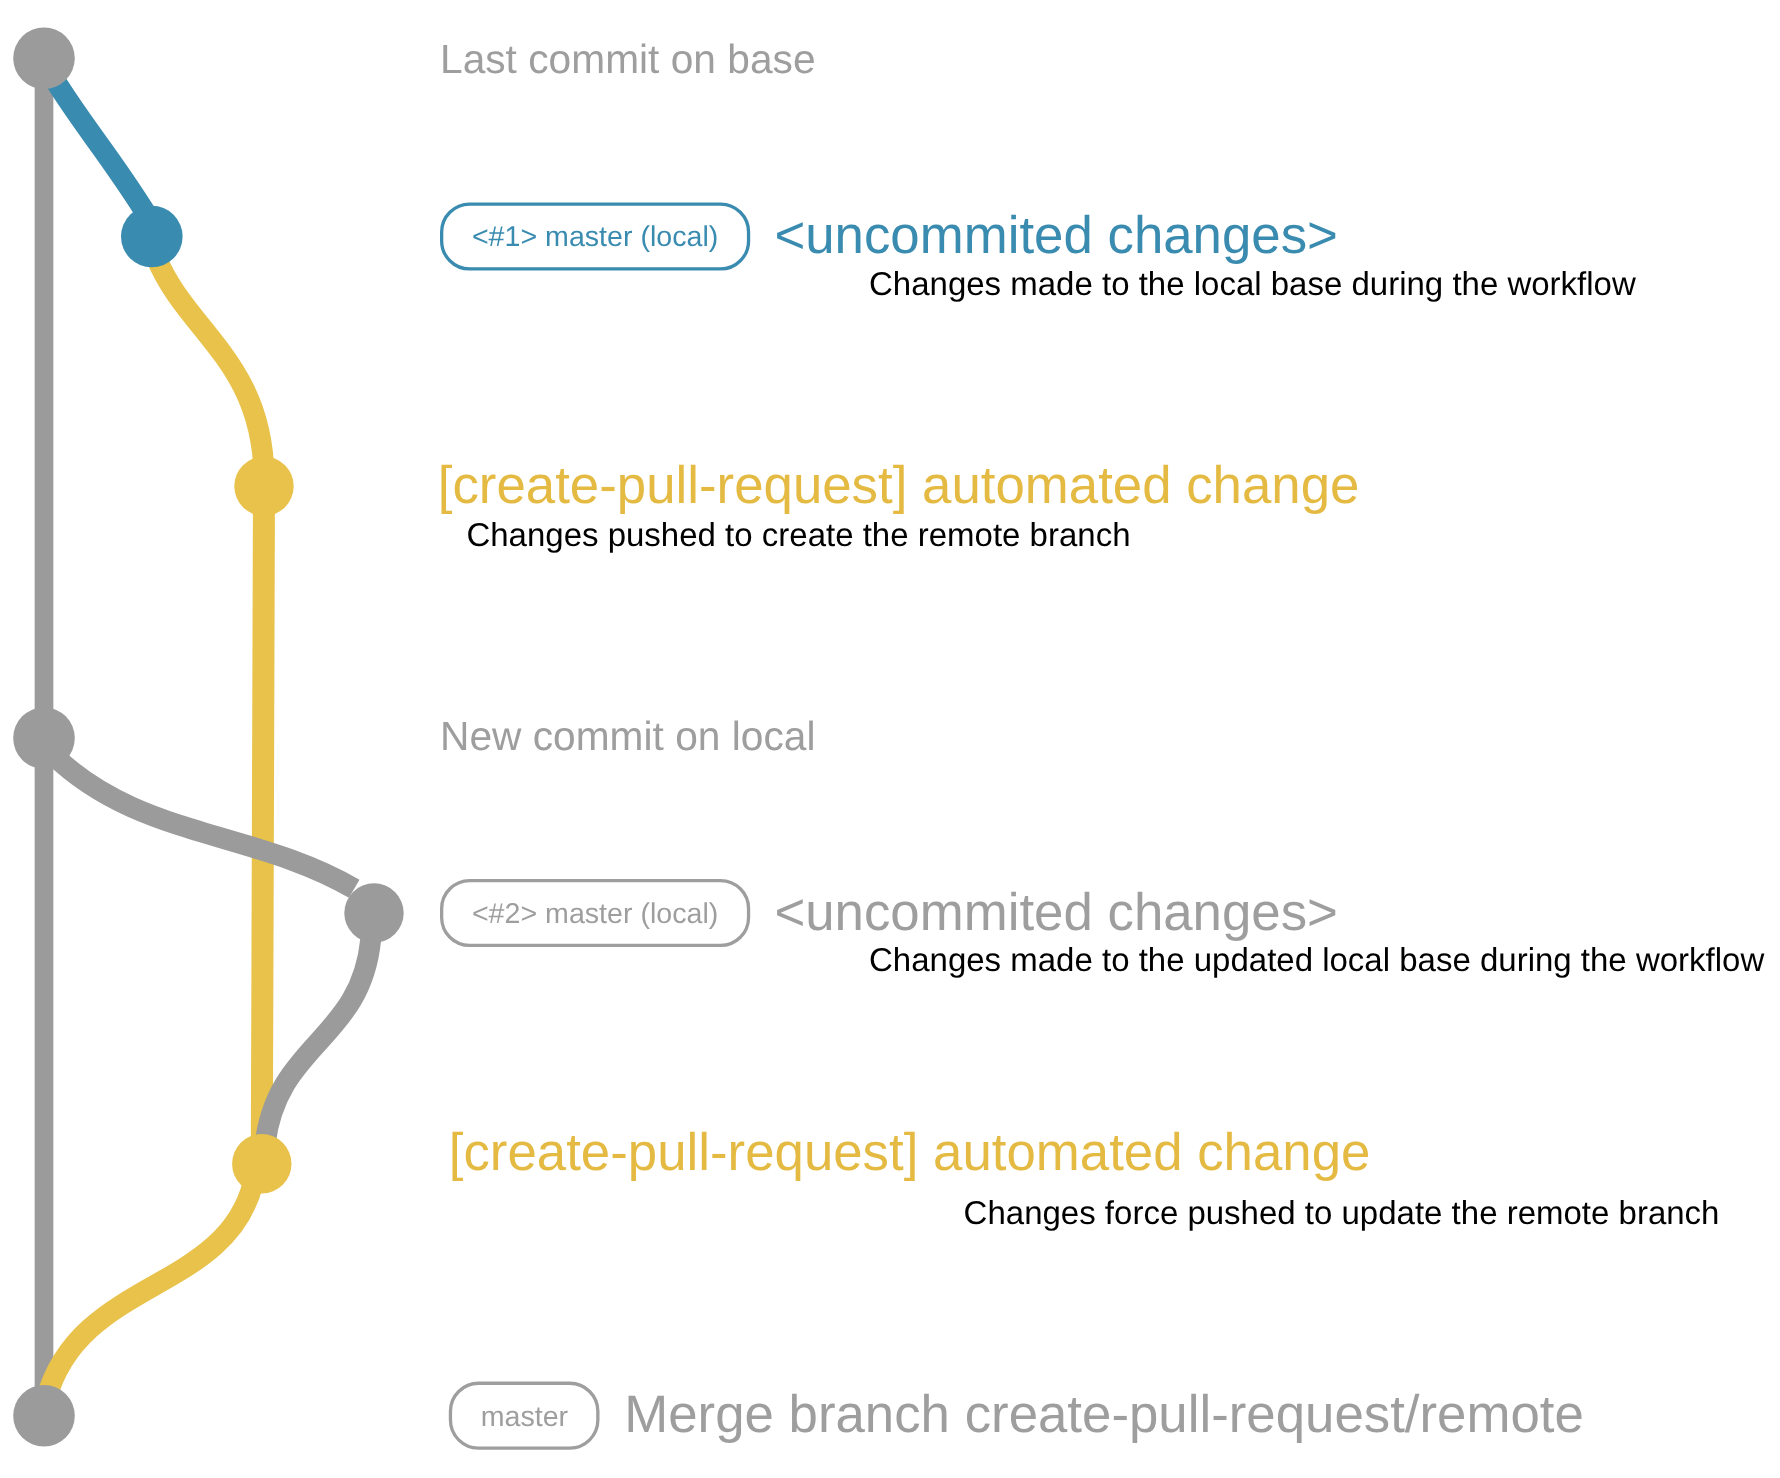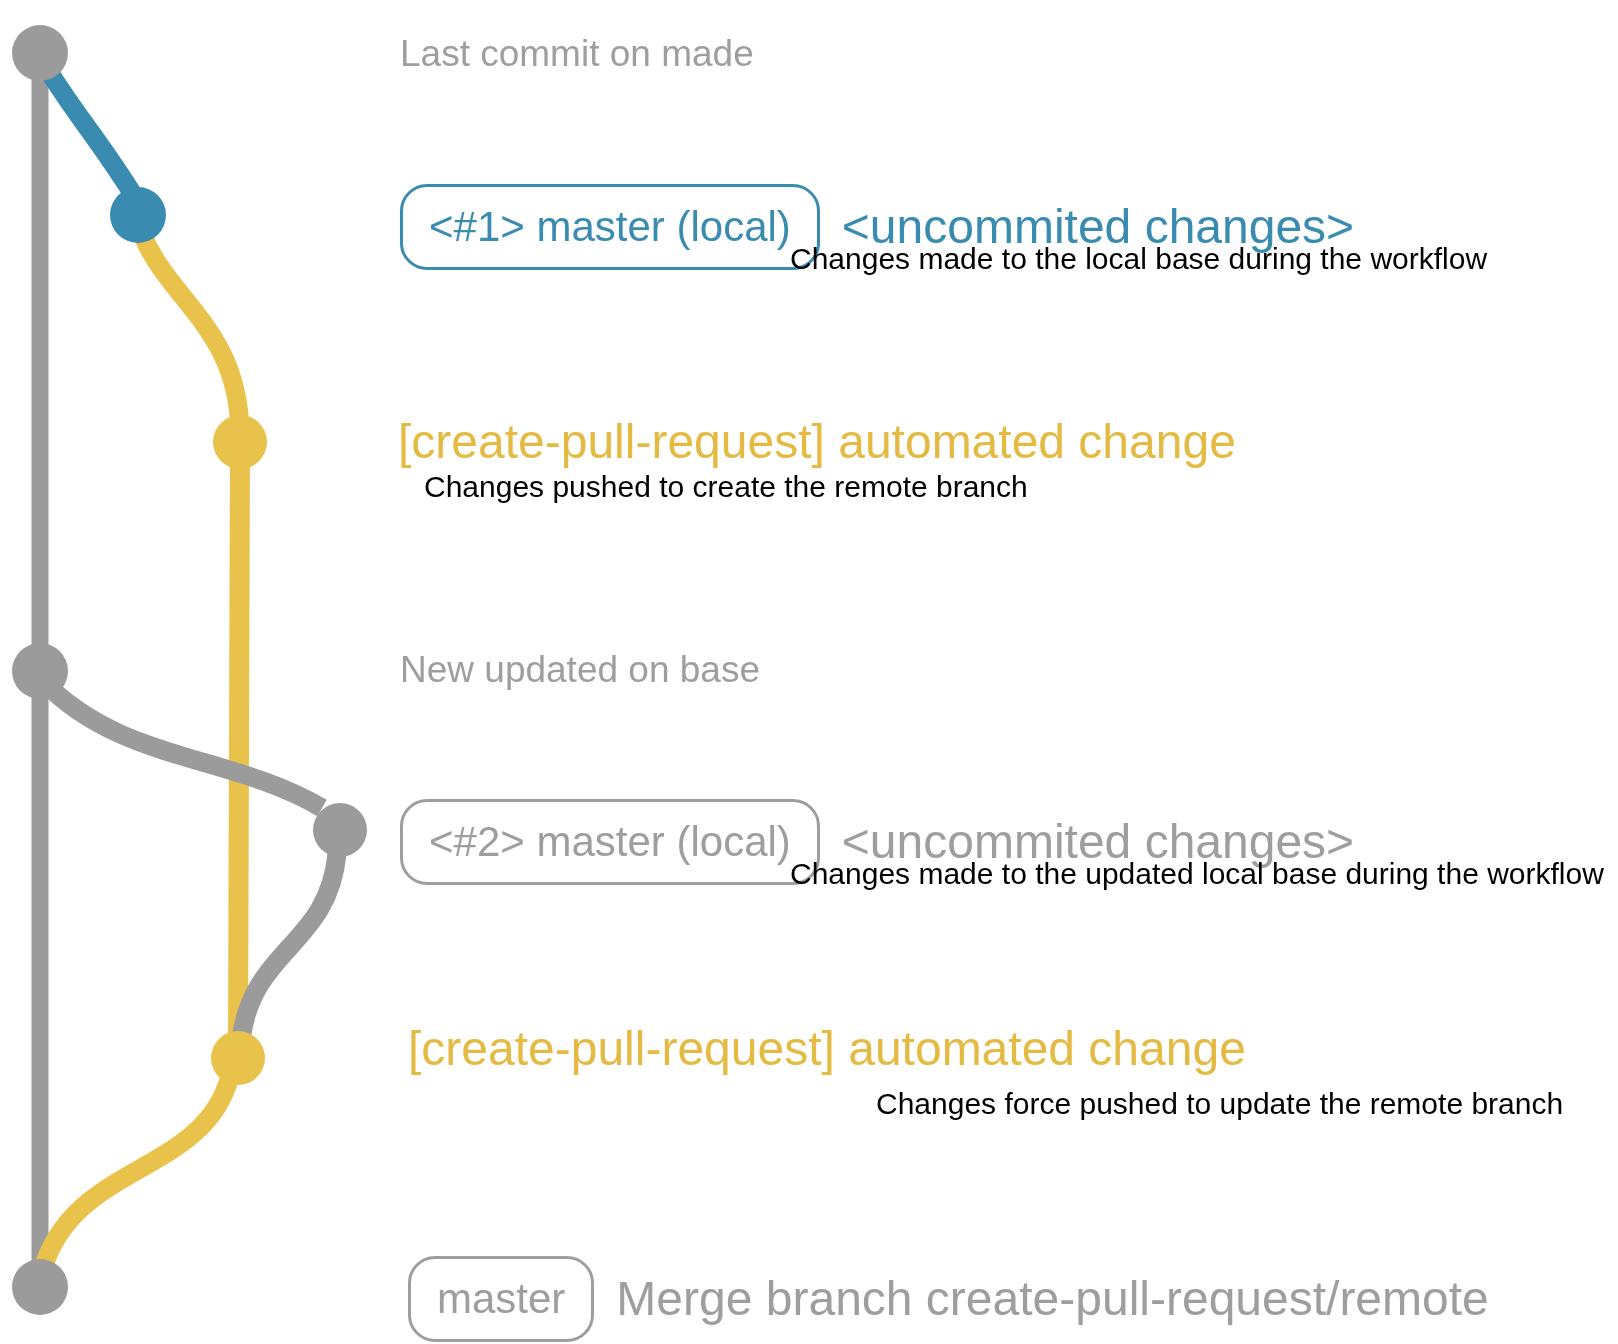--- a/index.html
+++ b/index.html
@@ -9,21 +9,21 @@
   }
   #graph{position:absolute;left:0;top:0}
   .plain-label{
     position:absolute;font-size:37px;color:#9e9e9e;white-space:nowrap;line-height:44px;
   }
   .row{
     position:absolute;display:flex;align-items:center;gap:22px;white-space:nowrap;
   }
   .badge{
     display:inline-block;border:3px solid;border-radius:27px;
-    padding:18px 26px;font-size:42px;line-height:44px;background:#ffffff;
+    padding:6px 26px;font-size:26px;line-height:44px;background:#ffffff;
   }
   .title{font-size:48px;line-height:44px}
   .desc{
     position:absolute;font-family:Liberation Sans, sans-serif;font-size:30px;
     line-height:36px;color:#000000;white-space:nowrap;
   }
   .c-blue{color:#3a8bb0;border-color:#3a8bb0}
   .c-yellow{color:#e4ba42;border-color:#e4ba42}
   .c-gray{color:#9e9e9e;border-color:#9e9e9e}
 </style>
@@ -48,34 +48,34 @@
 
   <circle cx="40" cy="53" r="28" fill="#9b9b9b"></circle>
   <circle cx="138" cy="215" r="28" fill="#3a8bb0"></circle>
   <circle cx="240" cy="442" r="27" fill="#e8c24a"></circle>
   <circle cx="40" cy="671" r="28" fill="#9b9b9b"></circle>
   <circle cx="340" cy="830" r="27" fill="#9b9b9b"></circle>
   <circle cx="238" cy="1058" r="27" fill="#e8c24a"></circle>
   <circle cx="40" cy="1287" r="28" fill="#9b9b9b"></circle>
 </svg>
 
-<div class="plain-label" style="left:400px;top:32px">Last commit on made</div>
+<div class="plain-label" style="left:400px;top:32px">Last commit on base</div>
 
 <div class="row" style="left:400px;top:184px">
   <span class="badge c-blue">&lt;#1&gt; master (local)</span>
   <span class="title c-blue">&lt;uncommited changes&gt;</span>
 </div>
 <div class="desc" style="left:790px;top:241px">Changes made to the local base during the workflow</div>
 
 <div class="row" style="left:398px;top:420px">
   <span class="title c-yellow">[create-pull-request] automated change</span>
 </div>
 <div class="desc" style="left:424px;top:469px">Changes pushed to create the remote branch</div>
 
-<div class="plain-label" style="left:400px;top:648px">New updated on base</div>
+<div class="plain-label" style="left:400px;top:648px">New commit on local</div>
 
 <div class="row" style="left:400px;top:799px">
   <span class="badge c-gray">&lt;#2&gt; master (local)</span>
   <span class="title c-gray">&lt;uncommited changes&gt;</span>
 </div>
 <div class="desc" style="left:790px;top:856px">Changes made to the updated local base during the workflow</div>
 
 <div class="row" style="left:408px;top:1027px">
   <span class="title c-yellow">[create-pull-request] automated change</span>
 </div>

